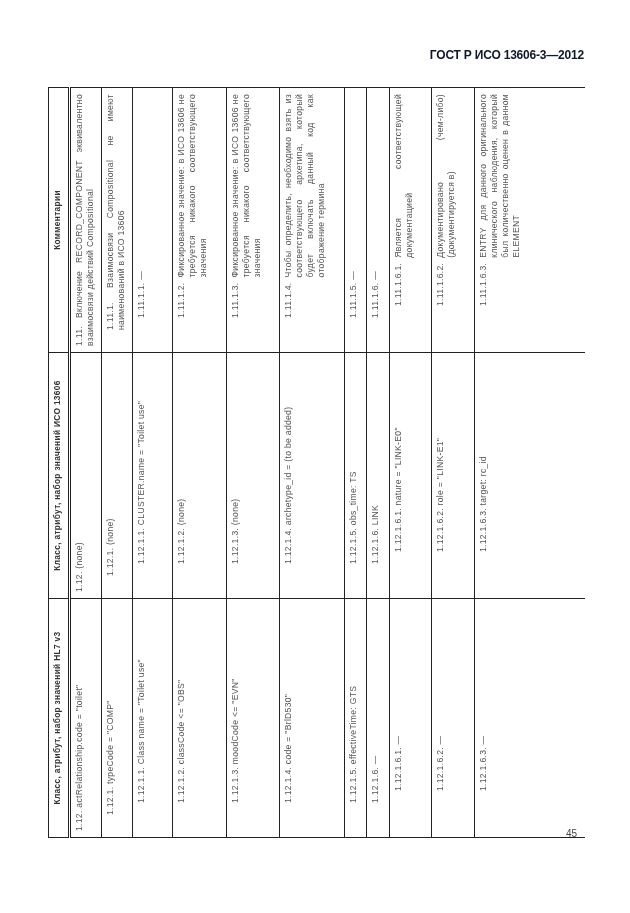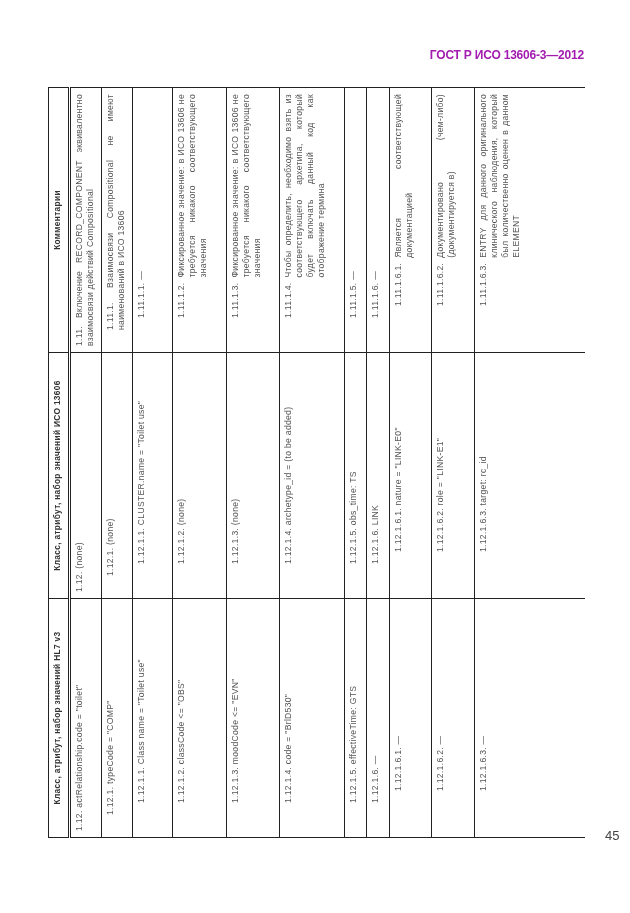--- a/index.html
+++ b/index.html
@@ -1,20 +1,20 @@
 <!DOCTYPE html>
 <html><head>
 <meta charset="utf-8">
 <style>
   html, body { margin:0; padding:0; background:#ffffff; }
   body { width:630px; height:913px; position:relative; overflow:hidden;
          font-family:"Liberation Sans", sans-serif; color:#333; }
   .doc-header { position:absolute; top:48px; right:46px; font-weight:bold;
-                font-size:12px; color:#a21caf; letter-spacing:-0.2px; }
-  .page-number { position:absolute; left:566px; top:828px; font-size:13px; color:#444;margin-left:39px; }
+                font-size:12px; color:#0f172a; letter-spacing:-0.2px; }
+  .page-number { position:absolute; left:566px; top:828px; font-size:10px; color:#444; }
   
   .rot { position:absolute; width:750px; height:537px;
          left:48px; top:838px; transform-origin:0 0; transform:rotate(-90deg); }
   table { border-collapse:collapse; width:750px; table-layout:fixed; }
   col.c1 { width:239px; } col.c2 { width:246px; } col.c3 { width:265px; }
   th, td { border-left:1px solid #222; border-right:1px solid #222;
            vertical-align:top; padding:3px 6px 2px 6px;
            font-size:8.6px; line-height:11px; color:#555; letter-spacing:0.3px; }
   th { font-weight:bold; color:#333; text-align:center; height:14px;
        border-top:1px solid #222; border-bottom:3px double #222; font-size:8.4px; }

